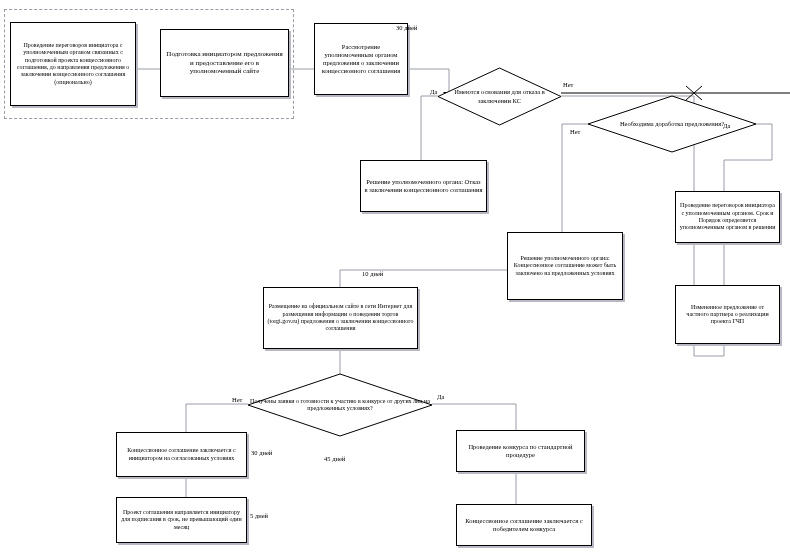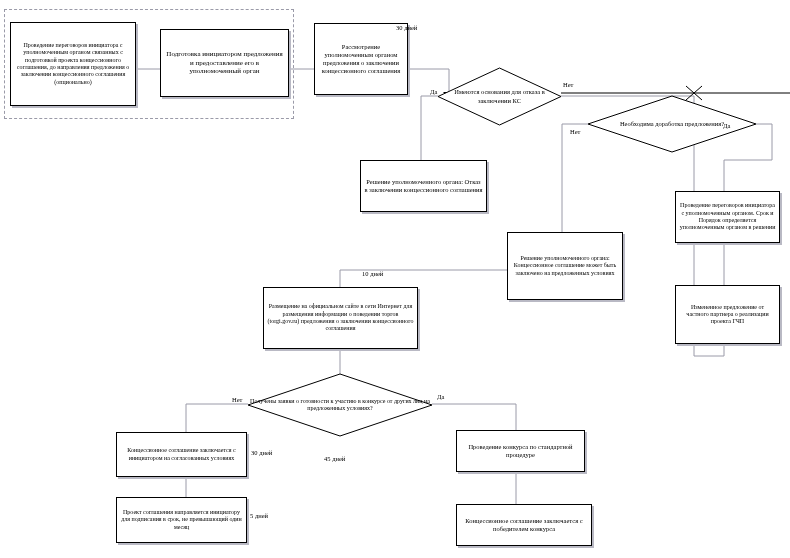--- a/index.html
+++ b/index.html
@@ -137,21 +137,21 @@
 
       <path d="M443,92 L449,98 L455,92" fill="#000000" stroke="none"></path>
     </g>
   </svg>
 
   <div class="node shadow fs6" style="left:10px; top:22px; width:126px; height:84px;">
     <span class="txt">Проведение переговоров инициатора с уполномоченным органом связанных с подготовкой проекта концессионного соглашения, до направления предложения о заключении концессионного соглашения (опционально)</span>
   </div>
 
   <div class="node shadow fs7" style="left:160px; top:29px; width:129px; height:68px;">
-    <span class="txt">Подготовка инициатором предложения и предоставление его в уполномоченный орган</span>
+    <span class="txt">Подготовка инициатором предложения и предоставление его в уполномоченный сайте</span>
   </div>
 
   <div class="node shadow fs65" style="left:314px; top:23px; width:94px; height:72px;">
     <span class="txt">Рассмотрение уполномоченным органом предложения о заключении концессионного соглашения</span>
   </div>
 
   <div class="diamond fs65" style="left:438px; top:68px; width:123px; height:57px;">
     <svg width="123" height="57" viewBox="0 0 123 57">
       <polygon points="61.5,0 123,28.5 61.5,57 0,28.5" fill="#ffffff" stroke="#000000" stroke-width="1"></polygon>
     </svg>

